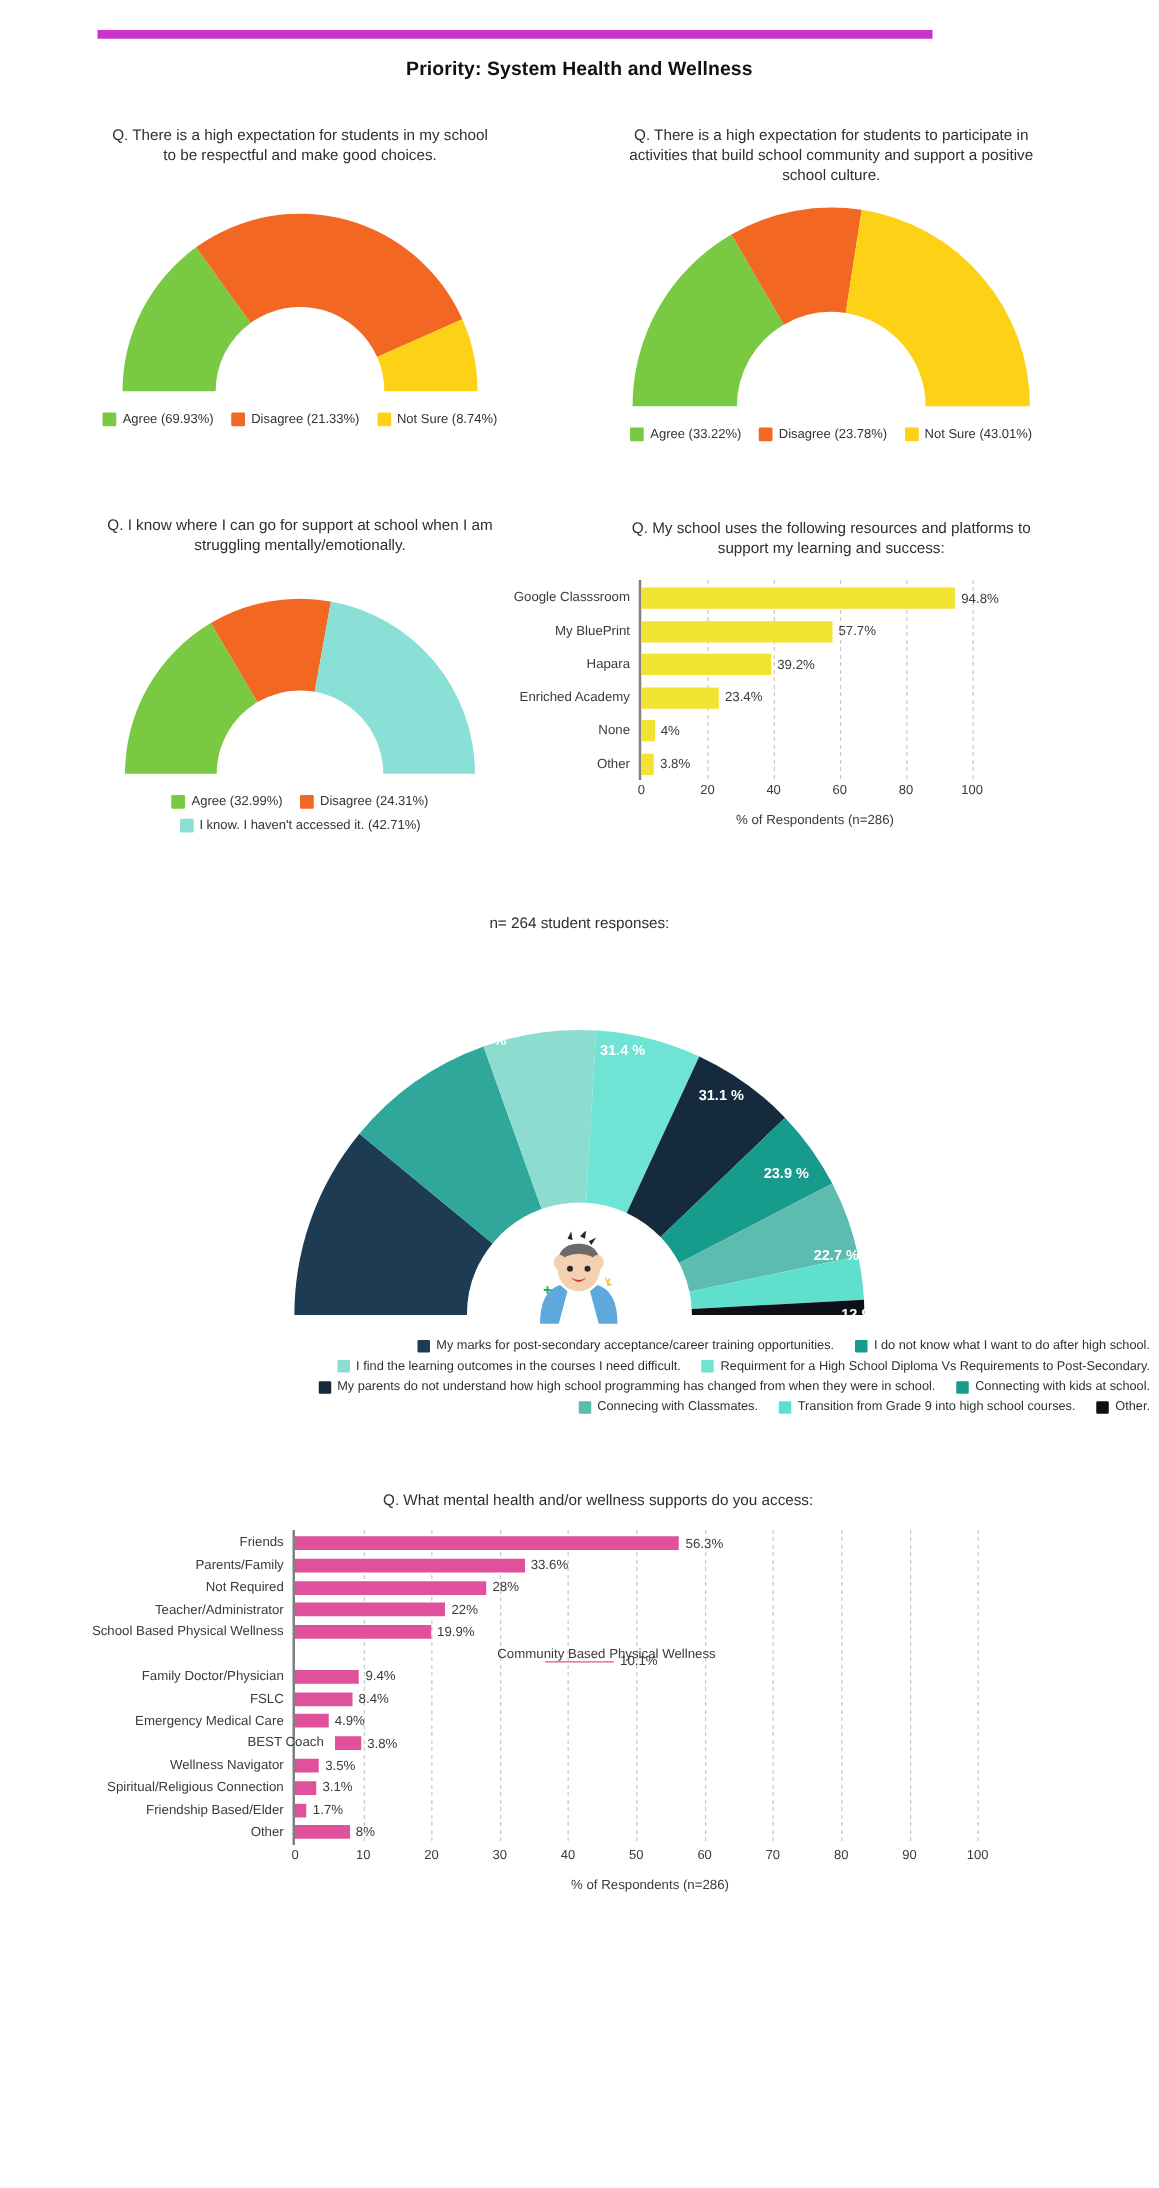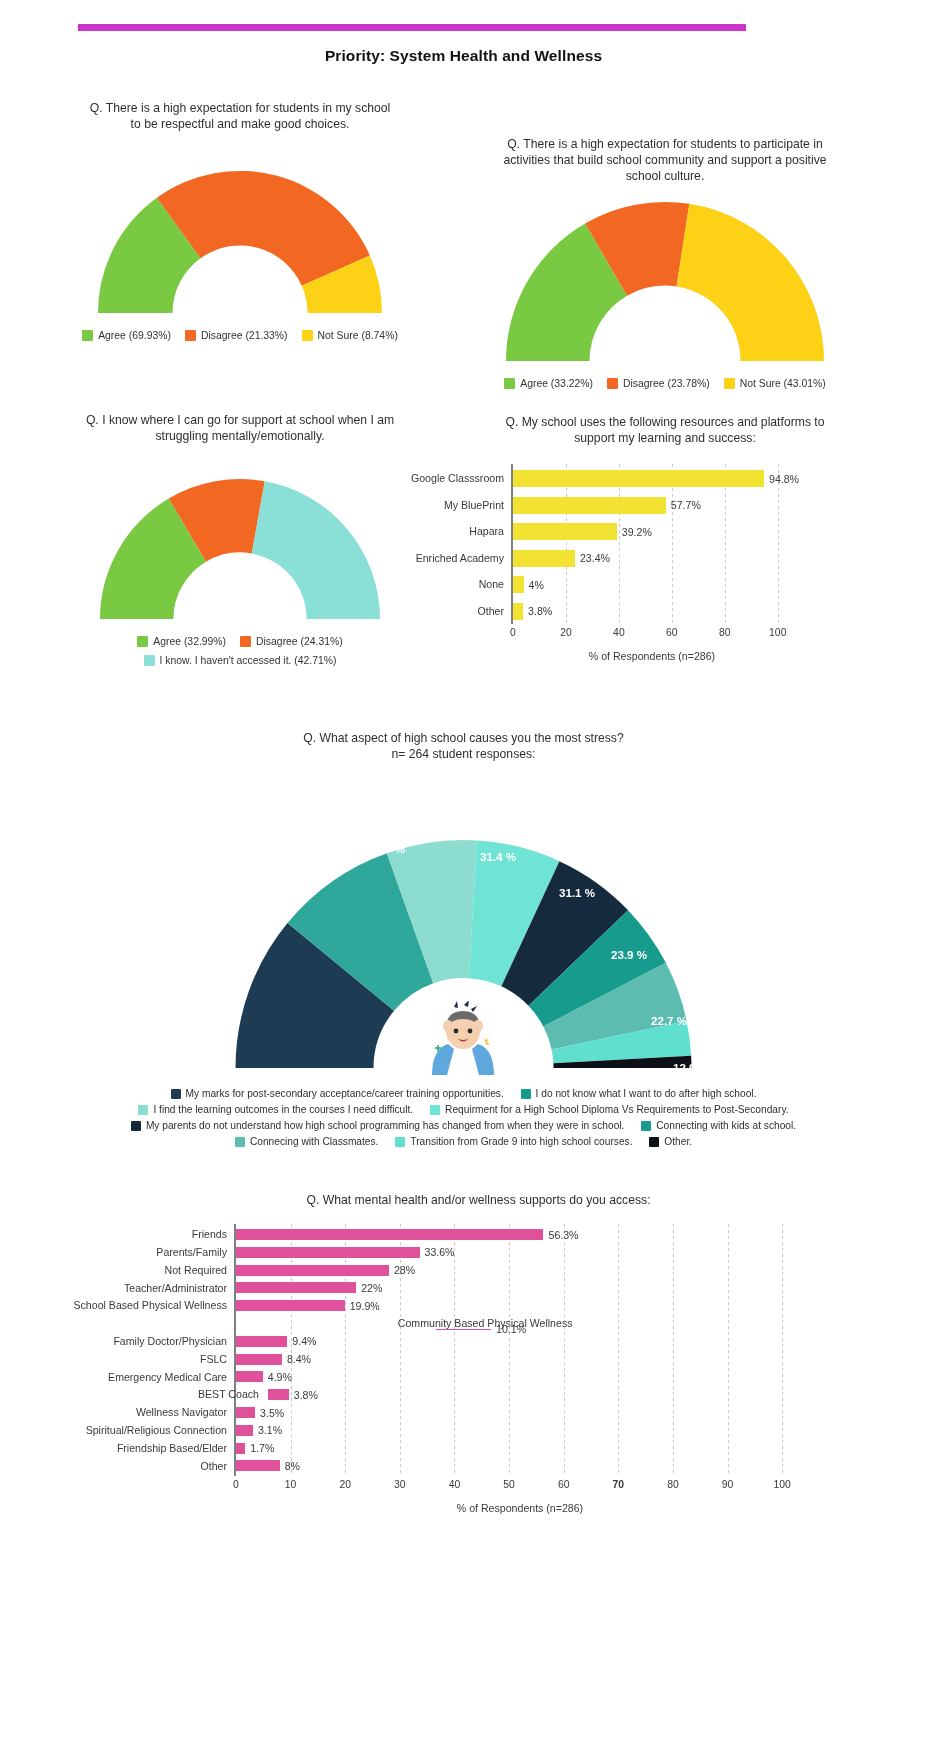--- a/index.html
+++ b/index.html
@@ -57,21 +57,21 @@
   .xtick { position:absolute; font-size:10.4px; color:#3a3a3a; transform:translateX(-50%); }
   .axis-caption { position:absolute; text-align:center; font-size:10.6px; color:#3a3a3a; }
 
   
   .donut-labels span {
     position:absolute; font-size:11.6px; font-weight:bold; color:#fff;
     white-space:nowrap;
   }
   .big-legend {
     position:absolute; font-size:10.2px; color:#2f2f2f; line-height:1.55;
-    text-align:center; width:100%;
+    text-align:right; width:100%;
   }
   .big-legend .legend-item { display:inline-flex; align-items:center; gap:5px; margin:0 7px; vertical-align:middle;}
   .big-legend .sw { width:10px; height:10px; }
 </style>
 </head>
 <body>
 
 <div class="top-rule"></div>
 <div class="page-title">Priority: System Health and Wellness</div>
 
@@ -101,21 +101,21 @@
       <span class="sw" style="background:#f26722"></span>
       <span>Disagree (21.33%)</span>
     </div>
     <div class="legend-item">
       <span class="sw" style="background:#fcd116"></span>
       <span>Not Sure (8.74%)</span>
     </div>
   </div>
 </div>
 
-<div class="gauge-wrap" style="left:443px; top:100px; width:444px;margin-top:36px;">
+<div class="gauge-wrap" style="left:443px; top:100px; width:444px;">
   <div class="q-title">
     <div>Q. There is a high expectation for students to participate in</div>
     <div>activities that build school community and support a positive</div>
     <div>school culture.</div>
   </div>
   <div class="gauge" style="margin-top:12px;">
     <svg width="444" height="168" viewBox="0 0 444 168">
       <g transform="translate(222,165)">
 
         <path fill="#7ac943" d="M -159,0 A 159,159 0 0 1 -79.91,-137.47 L -37.93,-65.26 A 75.5,75.5 0 0 0 -75.5,0 Z"></path>
@@ -247,21 +247,20 @@
           <div class="xtick" style="left: 324.81px;">80</div>
           <div class="xtick" style="left: 377.762px;">100</div>
         </div>
     </div>
     <div class="axis-caption" style="left:113px; width:278px; top:186px;">% of Respondents (n=286)</div>
   </div>
 </div>
 
 <div style="position:absolute; left:0; top:730px; width:927px;">
   <div class="q-title">
-    <div>Q. What aspect of high school causes you the most stress?</div>
     <div>n= 264 student responses:</div>
   </div>
 
   <div style="position:relative; width:927px; height:295px; margin-top:14px;">
     <svg width="927" height="295" viewBox="0 0 927 295">
       <g transform="translate(463.5,292)">
 
         <path fill="#1d3b53" d="M -228,0 A 228,228 0 0 1 -175.98,-144.99 L -69.45,-57.22 A 90,90 0 0 0 -90,0 Z"></path>
 
         <path fill="#2fa79a" d="M -175.98,-144.99 A 228,228 0 0 1 -76.66,-214.72 L -30.26,-84.76 A 90,90 0 0 0 -69.45,-57.22 Z"></path>
@@ -490,21 +489,21 @@
 
     <div class="xaxis" style="top:255px;">
       <div id="supports-xticks">
           <div class="xtick" style="left: 236px;">0</div>
           <div class="xtick" style="left: 290.615px;">10</div>
           <div class="xtick" style="left: 345.231px;">20</div>
           <div class="xtick" style="left: 399.846px;">30</div>
           <div class="xtick" style="left: 454.462px;">40</div>
           <div class="xtick" style="left: 509.077px;">50</div>
           <div class="xtick" style="left: 563.692px;">60</div>
-          <div class="xtick" style="left: 618.308px; font-weight: bold;">70</div>
+          <div class="xtick" style="left: 618.308px;">70</div>
           <div class="xtick" style="left: 672.923px;">80</div>
           <div class="xtick" style="left: 727.538px;">90</div>
           <div class="xtick" style="left: 782.154px;">100</div>
         </div>
     </div>
     <div class="axis-caption" style="left:236px; width:568px; top:278px;">% of Respondents (n=286)</div>
   </div>
 </div>
 
 </body></html>

